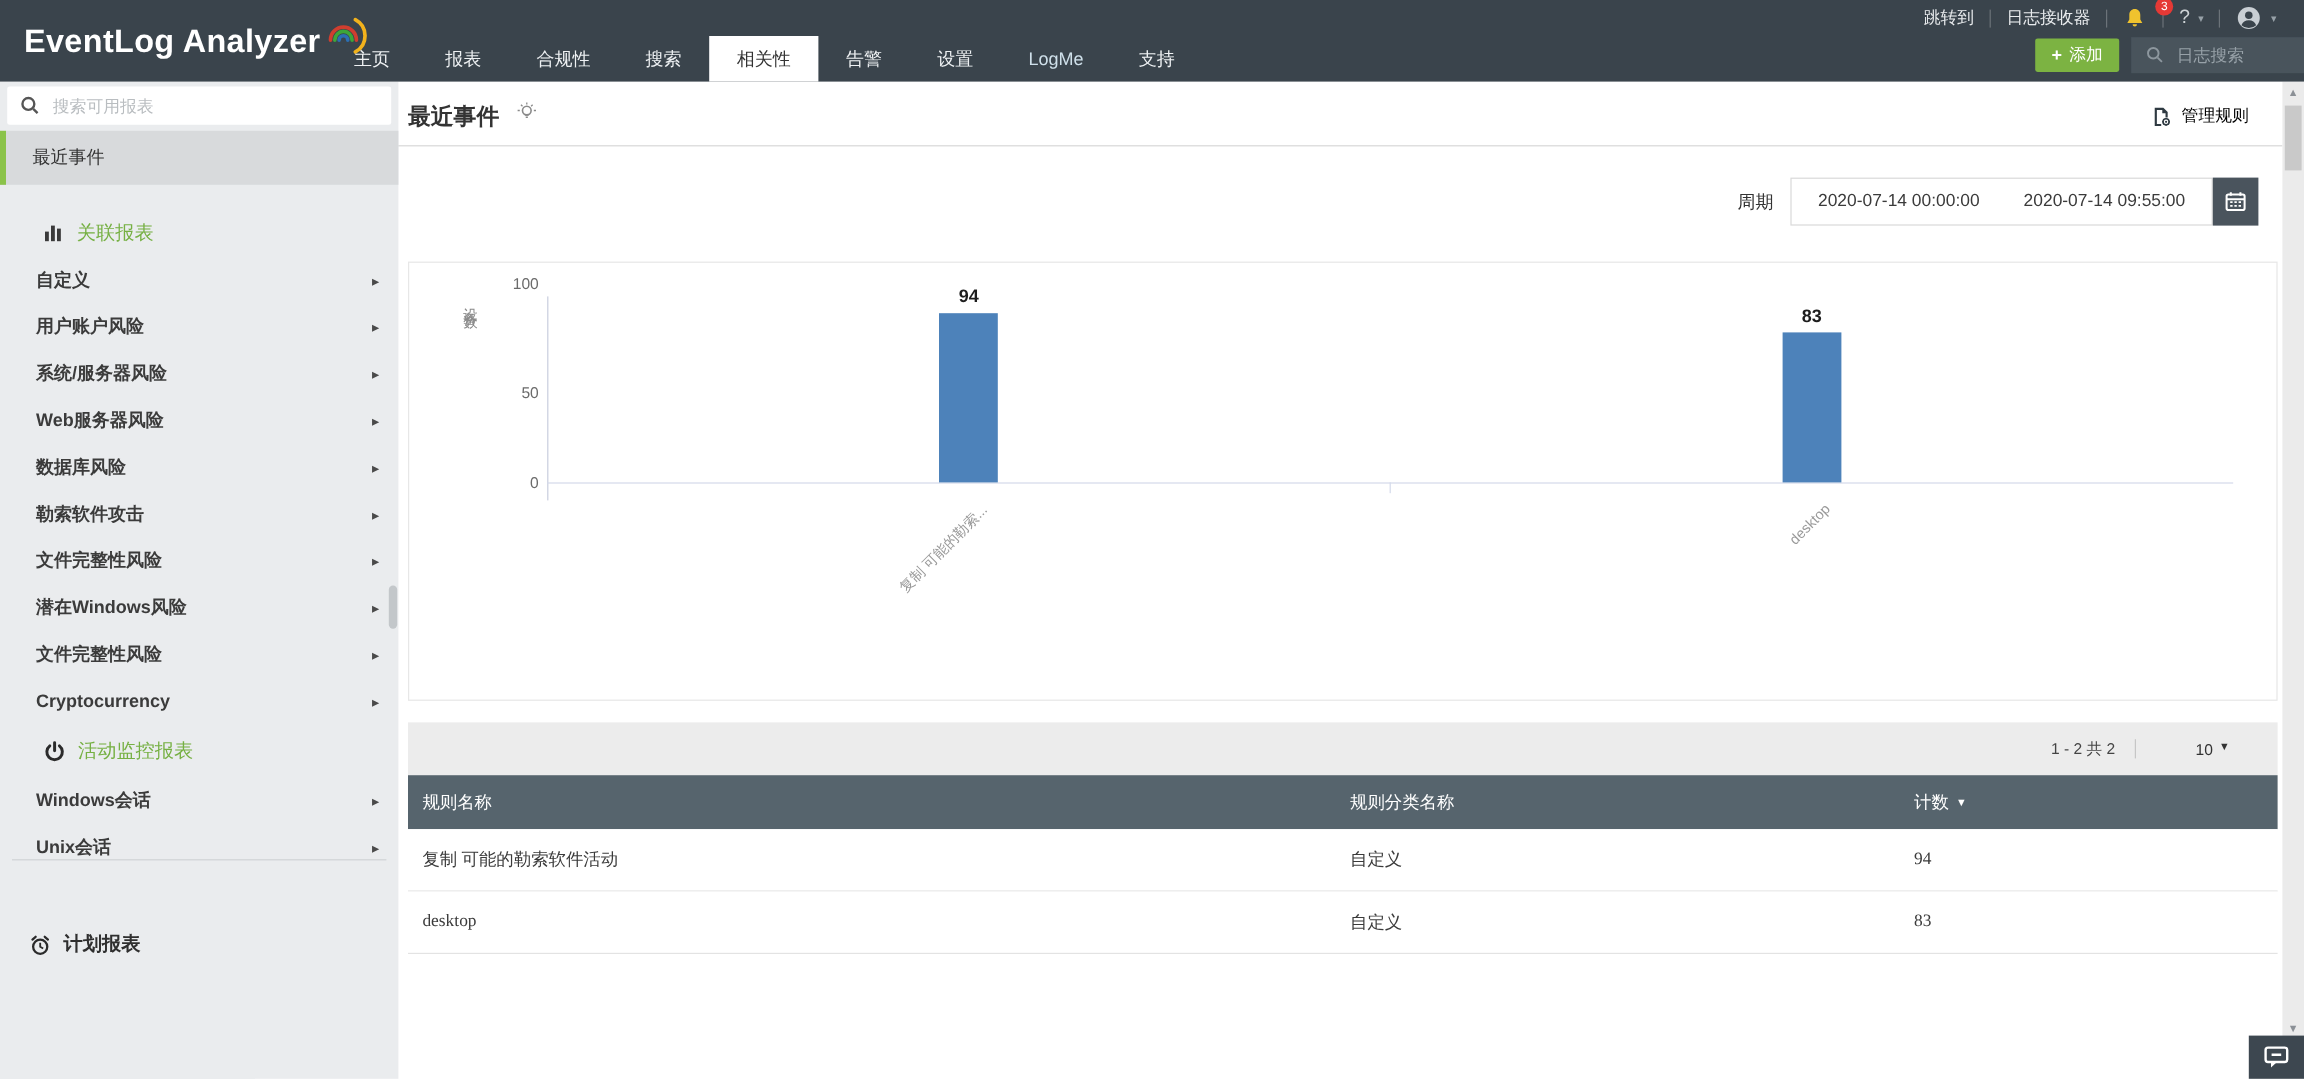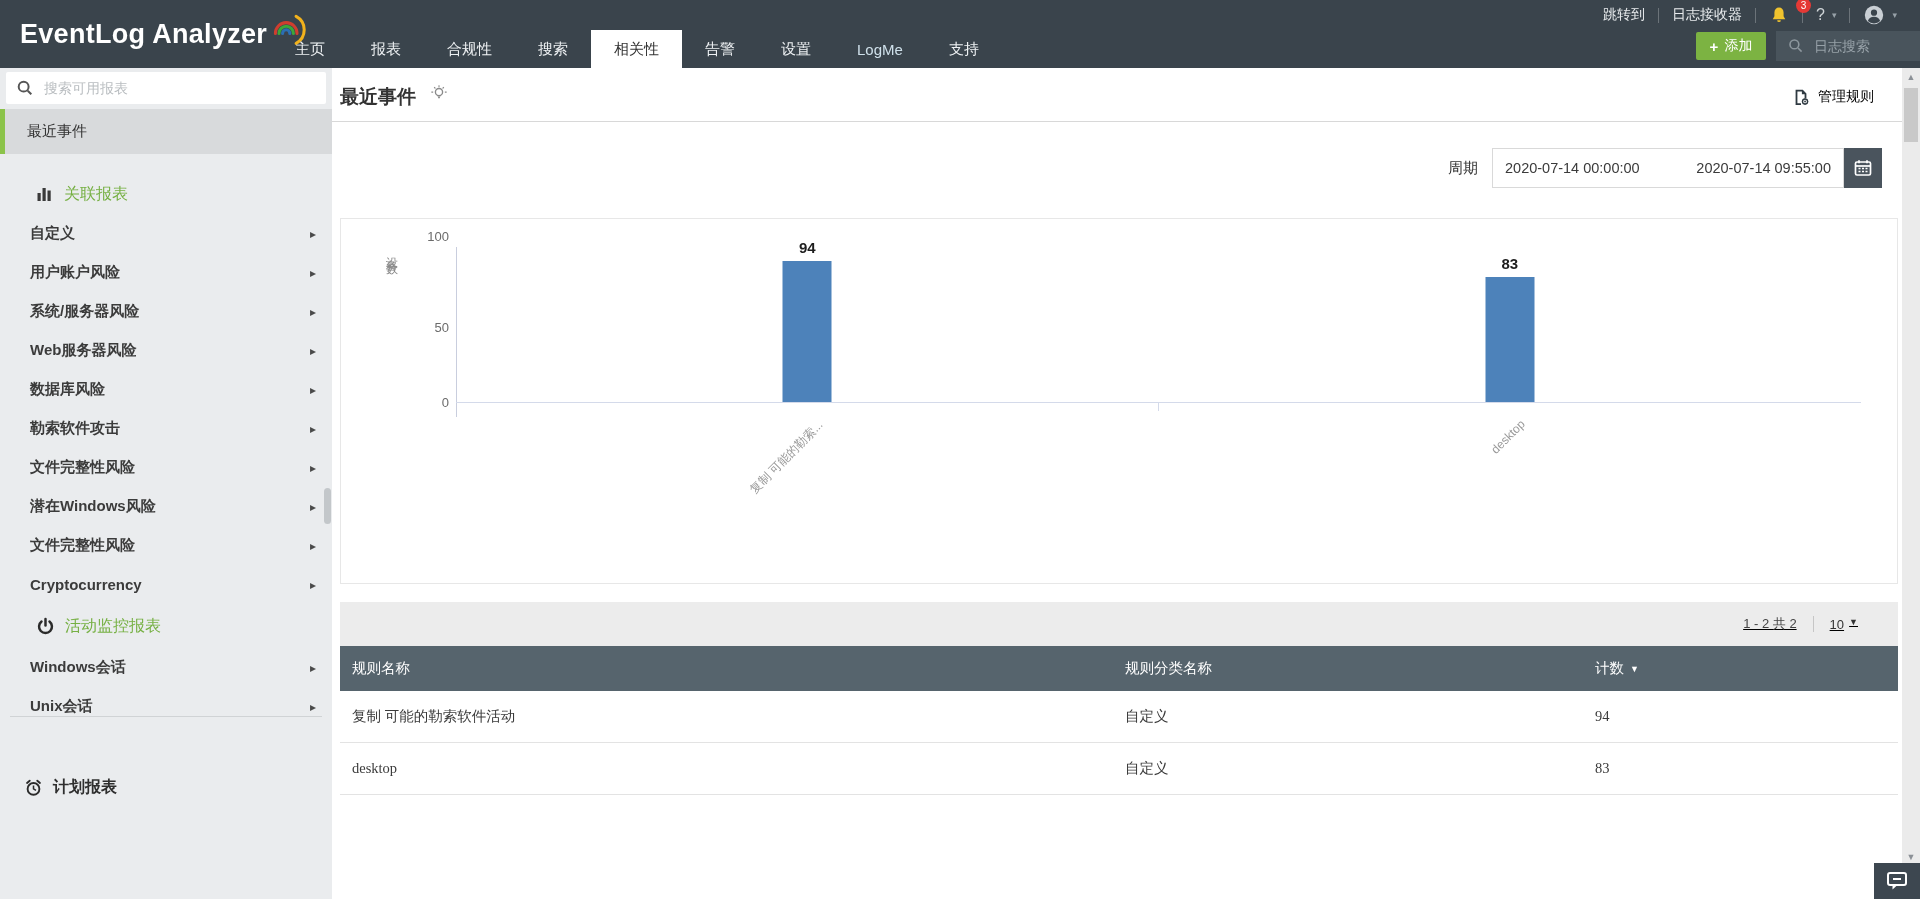--- a/index.html
+++ b/index.html
@@ -59,41 +59,41 @@
 
   .title-row { display: flex; align-items: center; margin: 16px 28px 0 28px; }
   .page-title { font-size: 19px; font-weight: 700; color: #333; }
   .bulb { margin-left: 14px; margin-top: -8px; }
   .manage { margin-left: auto; display: flex; align-items: center; gap: 8px; color: #000000; font-size: 14px; cursor: pointer; }
   .title-divider { border-bottom: 1px solid #d8d8d8; margin-top: 11px; }
 
   .period-row { display: flex; align-items: center; justify-content: flex-end; margin: 26px 20px 0 0; height: 40px; }
   .period-label { font-size: 15px; color: #333; margin-right: 14px; }
   .period-box { width: 352px; height: 40px; border: 1px solid #d9d9d9; background: #fff; display: flex; align-items: center;
-    justify-content: space-between; padding: 0 12px; font-size: 14.5px; color: #3b3b3b; cursor: pointer; gap: 29px; }
+    justify-content: space-between; padding: 0 22px; font-size: 14.5px; color: #3b3b3b; cursor: pointer; gap: 29px; }
   .cal-btn { width: 38px; height: 40px; background: #4a545d; display: flex; align-items: center; justify-content: center; border: none; cursor: pointer; }
 
   .panel { position: relative; margin: 30px 0 0 28px; width: 1558px; height: 366px; border: 1px solid #e7e7e7; background: #fff; }
   .ylab { position: absolute; left: 42px; top: 28px; writing-mode: vertical-rl; color: #8a8a8a; font-size: 12px; letter-spacing: 3px; }
   .ytick { position: absolute; left: 68px; width: 40px; text-align: right; color: #6b6b6b; font-size: 13px; }
   .vaxis { position: absolute; left: 115px; top: 28px; width: 1px; height: 170px; background: #c9cede; }
   .baseline { position: absolute; left: 115px; top: 183px; width: 1405px; height: 1px; background: #d4daea; }
   .midtick { position: absolute; left: 817px; top: 183px; width: 1px; height: 9px; background: #d4daea; }
   .bar-group { position: absolute; top: 0; height: 183px; transform: translateX(-50%);
     display: flex; flex-direction: column; align-items: center; justify-content: flex-end; }
   .bar-value { font-size: 15px; font-weight: 700; color: #1d1d1d; margin-bottom: 5px; }
   .bar { width: 49px; background: #4d82ba; }
   .cat-label { position: absolute; top: 198px; white-space: nowrap; color: #999; font-size: 12px;
     transform-origin: 0 0; transform: rotate(-45deg) translateX(-100%); }
 
   .pgstrip { margin: 18px 0 0 28px; width: 1558px; height: 44px; background: #ececec;
-    display: flex; align-items: center; justify-content: flex-end; padding-right: 40px; text-decoration: underline; }
+    display: flex; align-items: center; justify-content: flex-end; padding-right: 40px; }
   .pg-range { font-size: 13px; color: #444; }
   .pg-sep { width: 1px; height: 16px; background: #c6c6c6; margin: 0 16px; }
-  .pg-size { font-size: 13px; color: #333; display: flex; align-items: flex-start; gap: 5px; cursor: pointer; }
+  .pg-size { font-size: 13px; color: #333; display: flex; align-items: flex-start; gap: 5px; cursor: pointer; margin-left: 34px; }
   .pg-size .caret2 { font-size: 9px; color: #333; }
 
   .tbl { margin-left: 28px; width: 1558px; }
   .tbl-head { height: 45px; background: #56646d; display: flex; align-items: center; color: #fff; font-size: 14.5px; }
   .c1 { width: 785px; padding-left: 12px; }
   .c2 { width: 470px; }
   .c3 { flex: 1; display: flex; align-items: center; gap: 6px; }
   .sort-caret { font-size: 9px; color: #fff; }
   .tbl-row { height: 52px; display: flex; align-items: center; border-bottom: 1px solid #e3e3e3; font-size: 14.5px; color: #3b3b3b; background: #fff; font-family: Liberation Serif, serif; }
 

